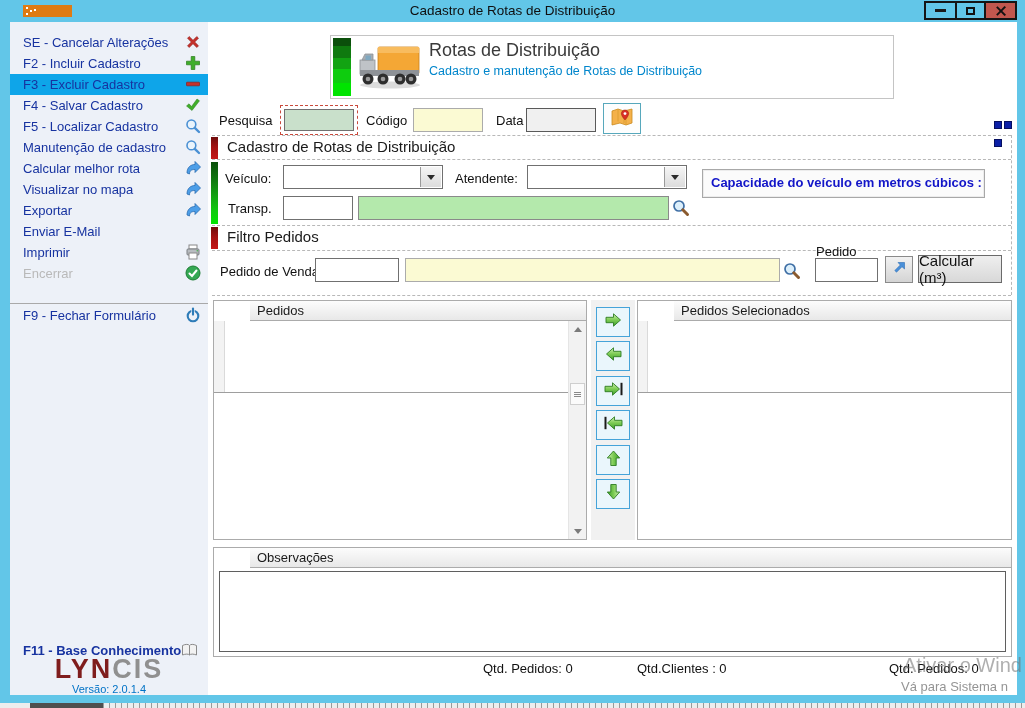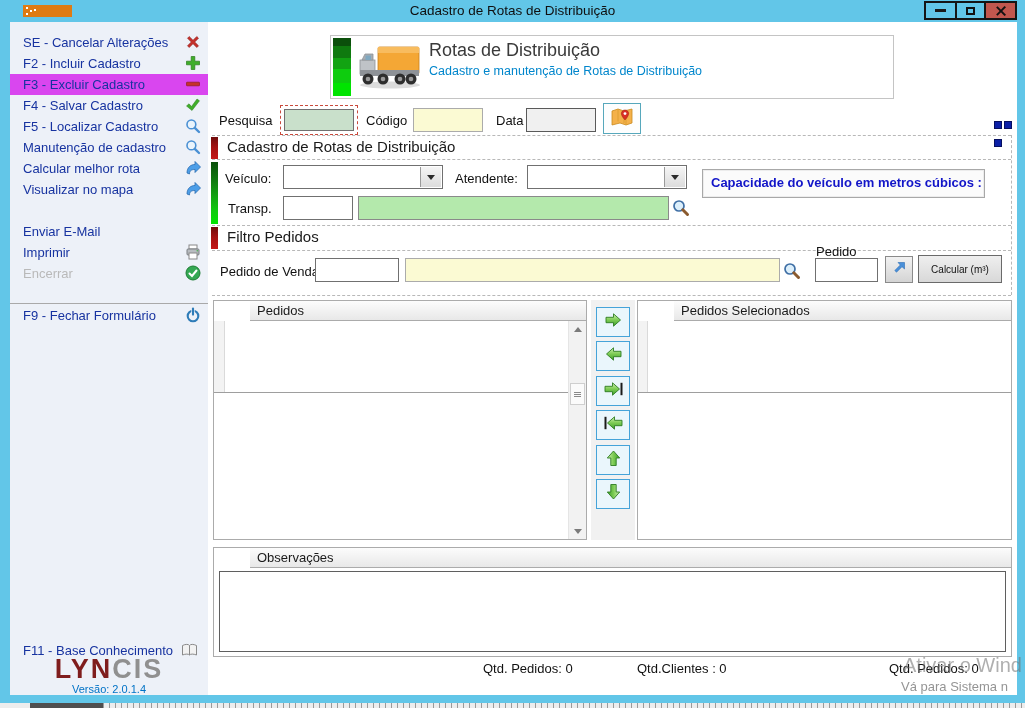--- a/index.html
+++ b/index.html
@@ -25,26 +25,26 @@
   .strip-right{position:absolute;left:1017px;top:22px;width:8px;height:681px;background:#62C6E8;}
   .strip-bottom{position:absolute;left:0;top:695px;width:1025px;height:8px;background:#62C6E8;}
   .desktop{position:absolute;left:0;top:703px;width:1025px;height:5px;background:#EDEDED;}
   .desktop .dark{position:absolute;left:30px;top:0;width:73px;height:5px;background:#4F4F4F;}
   .desktop .pat{position:absolute;left:103px;right:0;top:0;bottom:0;
     background:repeating-linear-gradient(90deg,#9A9A9A 0 1px,transparent 1px 6px);}
   
   .sidebar{position:absolute;left:10px;top:22px;width:198px;height:673px;background:#EDF1F8;}
   .menu-item{position:absolute;left:0;width:198px;height:21px;line-height:21px;box-sizing:border-box;
              padding-left:13px;font-size:13px;color:#1733A0;white-space:nowrap;cursor:default;}
-  .menu-item.selected{background:#d946ef;}
+  .menu-item.selected{background:#0ea5e9;}
   .menu-item.disabled{color:#B9B9B9;}
   .mi-icon{position:absolute;right:6px;top:2px;width:17px;height:17px;}
   .sidebar-divider{position:absolute;left:0;right:0;top:281px;border-top:1px solid #A9A9A9;}
   .kb-item{position:absolute;left:0;top:618px;width:198px;height:21px;line-height:21px;box-sizing:border-box;
-           padding-left:13px;font-size:13px;color:#1733A0;}
+           padding-left:13px;font-size:13px;color:#1733A0;font-weight:bold;}
   .logo{position:absolute;left:0;top:632px;width:198px;text-align:center;font-size:27px;font-weight:bold;letter-spacing:2px;}
   .logo .p1{color:#7f1d1d;} .logo .p2{color:#909090;}
   .version{position:absolute;left:0;top:661px;width:198px;text-align:center;font-size:11px;color:#0072C6;}
   
   .main{position:absolute;left:208px;top:22px;width:809px;height:673px;background:#fff;}
   .lbl{position:absolute;font-size:13px;color:#111;white-space:nowrap;}
   
   .banner{position:absolute;left:122px;top:13px;width:562px;height:62px;background:#fff;border:1px solid #C4C4C4;}
   .banner-green{position:absolute;left:2px;top:2px;bottom:2px;width:18px;
     background:linear-gradient(180deg,#0B4F0B 0%,#0B4F0B 14%,#0F7A0F 14%,#0F7A0F 34%,#12A312 34%,#12A312 54%,#0ECC0E 54%,#0ECC0E 78%,#00E400 78%,#00E400 100%);}
@@ -80,21 +80,21 @@
   .tri-down{width:0;height:0;border-left:4px solid transparent;border-right:4px solid transparent;border-top:5px solid #2B2B2B;}
   .icon-search{position:absolute;width:18px;height:18px;}
   .cap-panel{position:absolute;left:494px;top:147px;width:283px;height:29px;box-sizing:border-box;
     background:#FBFBFB;border:1px solid #A8A8A8;box-shadow:inset 0 0 0 1px #ECECEC;}
   .cap-text{position:absolute;left:8px;top:5px;font-size:13px;font-weight:bold;color:#1215C8;white-space:nowrap;}
   
   .btn-ne{position:absolute;left:677px;top:234px;width:28px;height:27px;box-sizing:border-box;
     border:1px solid #8A8A8A;background:linear-gradient(#F2F2F2,#D4D4D4);display:flex;align-items:center;justify-content:center;}
   .btn-calc{position:absolute;left:710px;top:233px;width:84px;height:28px;box-sizing:border-box;
     border:1px solid #6A6A6A;background:linear-gradient(#EFEFEF,#D8D8D8);
-    display:flex;align-items:center;justify-content:center;font-size:10px;color:#111;}
+    display:flex;align-items:center;justify-content:center;font-size:15px;color:#111;}
   
   .list-panel{position:absolute;box-sizing:border-box;border:1px solid #ABABAB;background:#fff;padding-left:36px;}
   .list-header{height:19px;line-height:19px;padding-left:7px;font-size:13px;color:#1A1A1A;
     background:linear-gradient(#FCFCFC,#E8E8E8);border-bottom:1px solid #ABABAB;}
   .list-body{position:absolute;left:0;right:0;top:20px;bottom:0;background:#fff;}
   .rowheader{position:absolute;left:0;top:0;width:10px;height:71px;background:#F3F3F3;border-right:1px solid #DADADA;}
   .split-line{position:absolute;left:0;top:71px;border-top:1px solid #9E9E9E;}
   .vscroll{position:absolute;right:0;top:0;bottom:0;width:17px;background:#F2F2F2;border-left:1px solid #E5E5E5;}
   .vs-btn{position:absolute;left:0;right:0;height:16px;display:flex;align-items:center;justify-content:center;}
   .tri-up-s{width:0;height:0;border-left:4px solid transparent;border-right:4px solid transparent;border-bottom:5px solid #7A7A7A;}
@@ -197,20 +197,26 @@
           </svg></span>
     </div>
     <div class="menu-item" style="top:136px">
       <span>Calcular melhor rota</span>
       <span class="mi-icon"><svg width="17" height="16" viewBox="0 0 17 16">
             <path d="M2 13 C2 7 6 4.5 10 4.5 L10 1.5 L15.5 7 L10 12.5 L10 9.5 C6.5 9.5 4.5 10.5 4.5 14 Z" fill="#4C9EE8" stroke="#2B6CB0" stroke-width="0.8"></path>
           </svg></span>
     </div>
     <div class="menu-item" style="top:157px">
       <span>Visualizar no mapa</span>
+      <span class="mi-icon"><svg width="17" height="16" viewBox="0 0 17 16">
+            <path d="M2 13 C2 7 6 4.5 10 4.5 L10 1.5 L15.5 7 L10 12.5 L10 9.5 C6.5 9.5 4.5 10.5 4.5 14 Z" fill="#4C9EE8" stroke="#2B6CB0" stroke-width="0.8"></path>
+          </svg></span>
+    </div>
+    <div class="menu-item" style="top:178px">
+      <span>Exportar</span>
       <span class="mi-icon"><svg width="17" height="16" viewBox="0 0 17 16">
             <path d="M2 13 C2 7 6 4.5 10 4.5 L10 1.5 L15.5 7 L10 12.5 L10 9.5 C6.5 9.5 4.5 10.5 4.5 14 Z" fill="#4C9EE8" stroke="#2B6CB0" stroke-width="0.8"></path>
           </svg></span>
     </div>
     <div class="menu-item" style="top:199px">
       <span>Enviar E-Mail</span>
     </div>
     <div class="menu-item" style="top:220px">
       <span>Imprimir</span>
       <span class="mi-icon"><svg width="16" height="16" viewBox="0 0 16 16">

